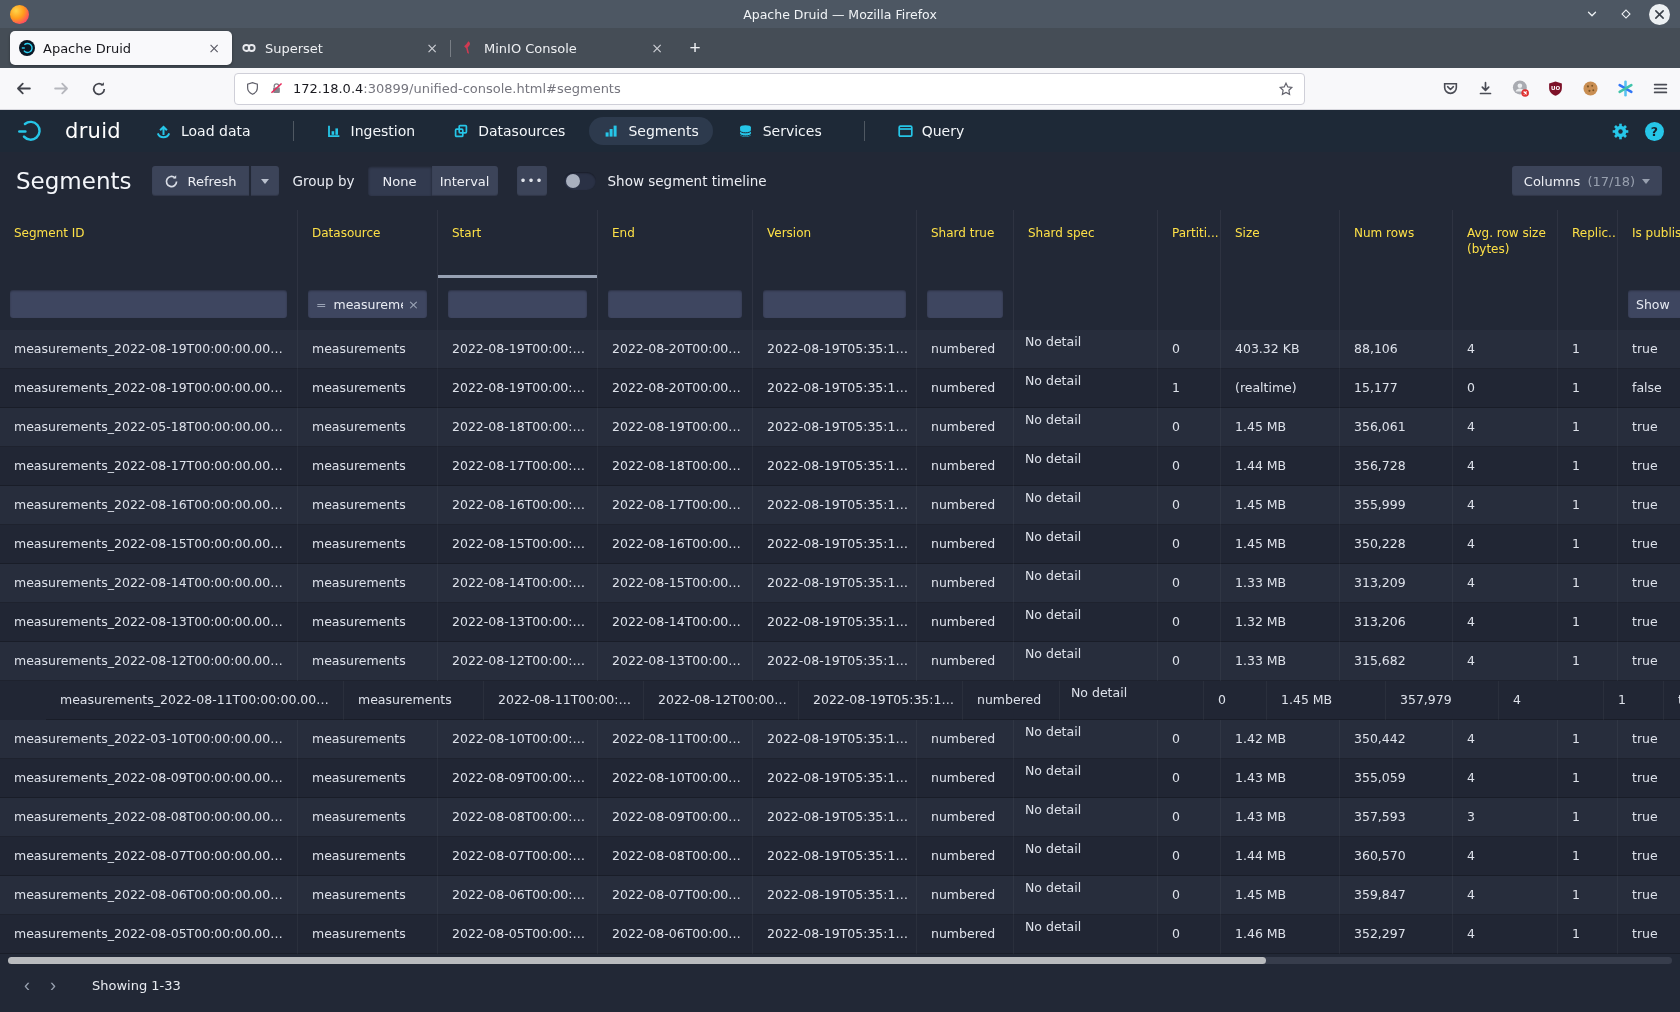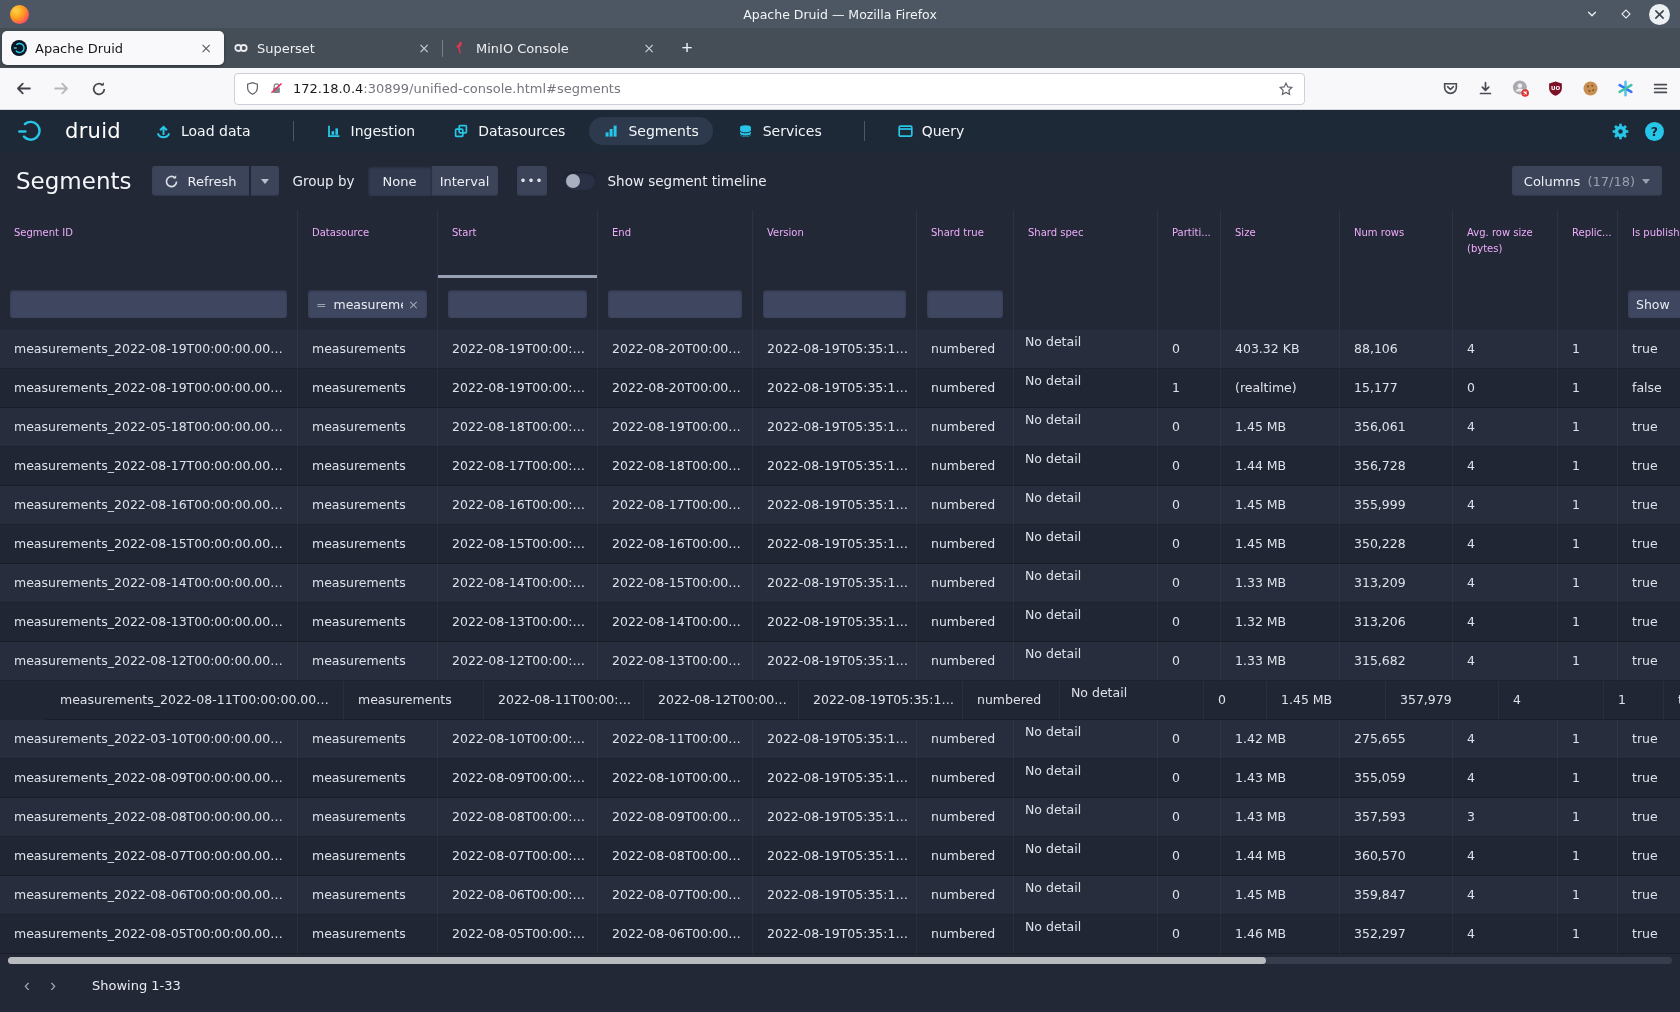--- a/index.html
+++ b/index.html
@@ -8,21 +8,21 @@
 
   
   .titlebar { height:28px; background:#4d5763; display:flex; align-items:center; position:relative; padding:0 10px; }
   .ff-logo { width:19px; height:19px; border-radius:50%;
     background:radial-gradient(circle at 32% 30%, #ffd54a 0%, #ff9d1c 42%, #ff4f5e 75%, #c13584 100%); }
   .win-title { position:absolute; left:0; right:0; text-align:center; color:#f1f4f7; font-size:12.5px; }
   .win-controls { margin-left:auto; display:flex; align-items:center; gap:13px; z-index:2; }
   .win-btn { width:21px; height:21px; display:flex; align-items:center; justify-content:center; cursor:default; }
   .win-close { background:#ecf0f3; border-radius:50%; }
 
-  .tabbar { height:40px; background:#454d56; display:flex; align-items:flex-end; padding:0 2px; }
+  .tabbar { height:40px; background:#454d56; display:flex; align-items:flex-end; padding:0 10px; }
   .tab { height:34px; margin-bottom:3px; border-radius:5px; display:flex; align-items:center;
     padding:0 9px; color:#eef0f3; font-size:13px; position:relative; }
   .tab.active { background:#f9f9fb; color:#17171c; box-shadow:0 1px 3px rgba(0,0,0,.35); }
   .tab .favicon { width:16px; height:16px; margin-right:8px; flex:none; display:flex; }
   .tab .tab-title { flex:1; white-space:nowrap; overflow:hidden; text-overflow:ellipsis; }
   .tab .tab-close { margin-left:10px; font-size:14px; color:#c9ccd2; width:18px; text-align:center; }
   .tab.active .tab-close { color:#5c5c66; }
   .tab-divider { width:1px; height:17px; background:rgba(255,255,255,.28); margin-bottom:11px; }
   .newtab { background:none; border:none; color:#eef0f3; font-size:19px; width:32px; height:34px; margin-bottom:3px; margin-left:4px; }
 
@@ -65,21 +65,21 @@
   .toggle { width:32px; height:18px; border-radius:9px; background:#2a3145; box-shadow:inset 0 1px 2px rgba(0,0,0,.45); margin-left:17px; position:relative; }
   .toggle .knob { position:absolute; left:2px; top:2px; width:14px; height:14px; border-radius:50%; background:#a9b0bf; }
   .toggle-label { color:#eceef4; font-size:13.5px; margin-left:12px; }
   .columns-btn { margin-left:auto; margin-right:2px; gap:7px; }
   .columns-count { color:#98a0af; }
 
   
   .tablewrap { height:744px; width:1680px; overflow:hidden; background:#212634; }
   .tinner { width:1720px; }
   .thead { display:flex; height:68px; background:#222836; }
-  .th { flex:none; padding:15px 8px 0 14px; color:#f0abfc; font-size:10px; line-height:16px; position:relative;
+  .th { flex:none; padding:15px 8px 0 14px; color:#fde047; font-size:12px; line-height:16px; position:relative;
     border-right:1px solid rgba(255,255,255,.055); overflow:hidden; }
   .th.sorted::after { content:''; position:absolute; left:0; right:0; bottom:0; height:3px; background:#97a1b3; }
   .tfilter { display:flex; height:52px; background:#222836; }
   .tf { flex:none; border-right:1px solid rgba(255,255,255,.055); padding:12px 10px 0 10px; }
   .f-input, .f-tagbox { width:100%; height:28px; background:#3e4660; border:none; border-radius:3px;
     box-shadow:inset 0 1px 2px rgba(0,0,0,.3); color:#e6eaf2; font-size:12.5px; font-family:inherit; padding:0 8px; }
   .f-tagbox { display:flex; align-items:center; }
   .f-op { color:#9aa3b5; margin-right:7px; }
   .f-val { flex:1; white-space:nowrap; overflow:hidden; color:#e9ecf3; }
   .f-x { color:#9aa3b5; font-size:13px; margin-left:5px; }
@@ -563,21 +563,21 @@
         <div class="tr odd">
           <div class="td" style="width: 298px;">measurements_2022-03-10T00:00:00.000Z...</div>
           <div class="td" style="width: 140px;">measurements</div>
           <div class="td" style="width: 160px;">2022-08-10T00:00:00.0...</div>
           <div class="td" style="width: 155px;">2022-08-11T00:00:00.0...</div>
           <div class="td" style="width: 164px;">2022-08-19T05:35:11.2...</div>
           <div class="td" style="width: 97px;">numbered</div>
           <div class="td top" style="width: 144px;">No detail</div>
           <div class="td" style="width: 63px;">0</div>
           <div class="td" style="width: 119px;">1.42 MB</div>
-          <div class="td" style="width: 113px;">275,655</div>
+          <div class="td" style="width: 113px;">350,442</div>
           <div class="td" style="width: 105px;">4</div>
           <div class="td" style="width: 60px;">1</div>
           <div class="td" style="width: 100px;">true</div>
         </div>
         <div class="tr even">
           <div class="td" style="width: 298px;">measurements_2022-08-09T00:00:00.000Z...</div>
           <div class="td" style="width: 140px;">measurements</div>
           <div class="td" style="width: 160px;">2022-08-09T00:00:00.0...</div>
           <div class="td" style="width: 155px;">2022-08-10T00:00:00.0...</div>
           <div class="td" style="width: 164px;">2022-08-19T05:35:11.2...</div>

